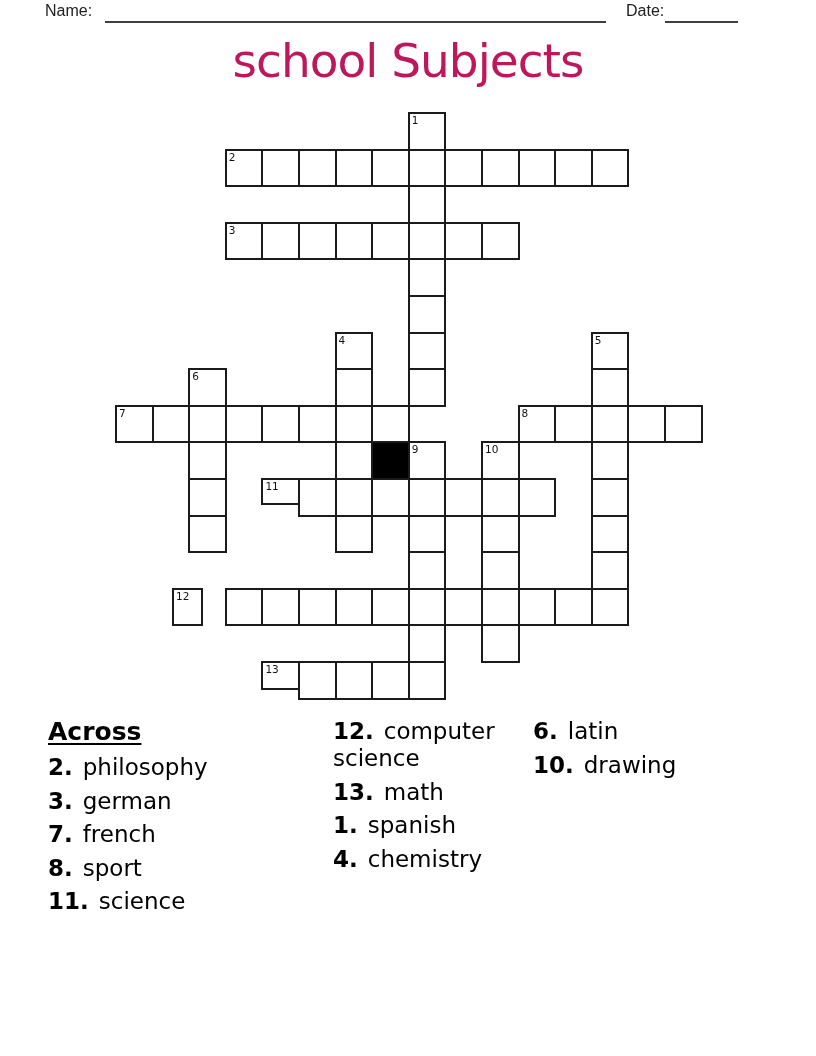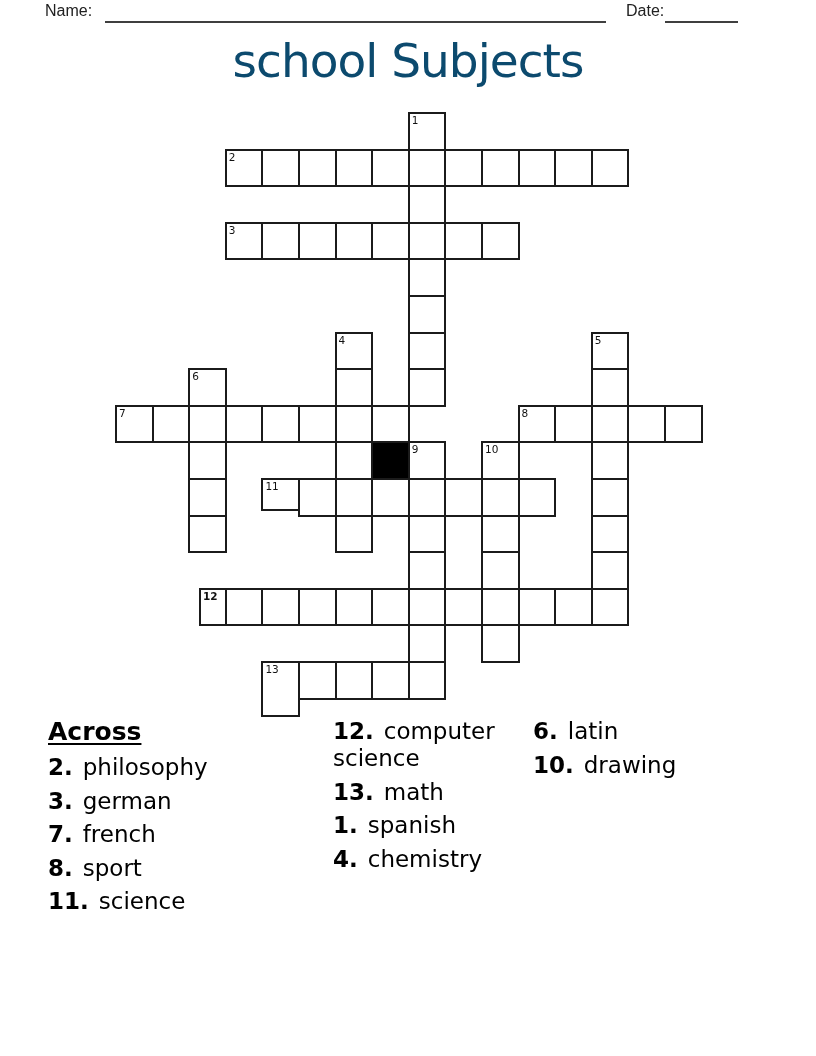--- a/index.html
+++ b/index.html
@@ -27,21 +27,21 @@
     top:1px;
   }
   .name-line{left:105px;width:501px;}
   .date-line{left:665px;width:73px;}
 
   
   .title{
     position:absolute;top:33px;left:0;width:100%;
     text-align:center;
     font-size:47px;letter-spacing:-1px;
-    color:#0c4a6e;
+    color:#be185d;
     font-weight:normal;
   }
 
   
   .grid-layer{position:absolute;left:0;top:0;width:816px;height:700px;}
   .cell{
     position:absolute;
     box-sizing:border-box;
     background:#ffffff;
     border:2px solid #1b1b1b;
@@ -169,39 +169,39 @@
       <div class="cell" style="left: 407.8px; top: 624.4px; width: 38.6px; height: 38.6px; border-color: rgb(27, 27, 27);"></div>
       <div class="cell" style="left: 407.8px; top: 661px; width: 38.6px; height: 38.6px; border-color: rgb(27, 27, 27);"></div>
       <div class="cell" style="left: 481px; top: 441.4px; width: 38.6px; height: 38.6px; border-color: rgb(27, 27, 27);">
         <span class="cell-num">10</span>
       </div>
       <div class="cell" style="left: 481px; top: 478px; width: 38.6px; height: 38.6px; border-color: rgb(27, 27, 27);"></div>
       <div class="cell" style="left: 481px; top: 514.6px; width: 38.6px; height: 38.6px; border-color: rgb(27, 27, 27);"></div>
       <div class="cell" style="left: 481px; top: 551.2px; width: 38.6px; height: 38.6px; border-color: rgb(27, 27, 27);"></div>
       <div class="cell" style="left: 481px; top: 587.8px; width: 38.6px; height: 38.6px; border-color: rgb(27, 27, 27);"></div>
       <div class="cell" style="left: 481px; top: 624.4px; width: 38.6px; height: 38.6px; border-color: rgb(27, 27, 27);"></div>
-      <div class="cell" style="left: 261.4px; top: 478px; width: 38.6px; height: 33px; border-color: rgb(27, 27, 27);">
+      <div class="cell" style="left: 261.4px; top: 478px; width: 38.6px; height: 27px; border-color: rgb(27, 27, 27);">
         <span class="cell-num">11</span>
       </div>
       <div class="cell" style="left: 298px; top: 478px; width: 38.6px; height: 38.6px; border-color: rgb(27, 27, 27);"></div>
       <div class="cell" style="left: 371.2px; top: 478px; width: 38.6px; height: 38.6px; border-color: rgb(27, 27, 27);"></div>
       <div class="cell" style="left: 444.4px; top: 478px; width: 38.6px; height: 38.6px; border-color: rgb(27, 27, 27);"></div>
       <div class="cell" style="left: 517.6px; top: 478px; width: 38.6px; height: 38.6px; border-color: rgb(27, 27, 27);"></div>
-      <div class="cell" style="left: 199px; top: 587.8px; width: 47px; height: 38.6px; border-color: rgb(27, 27, 27); font-weight: bold;">
+      <div class="cell" style="left: 172px; top: 587.8px; width: 31px; height: 38.6px; border-color: rgb(27, 27, 27);">
         <span class="cell-num">12</span>
       </div>
       <div class="cell" style="left: 224.8px; top: 587.8px; width: 38.6px; height: 38.6px; border-color: rgb(27, 27, 27);"></div>
       <div class="cell" style="left: 261.4px; top: 587.8px; width: 38.6px; height: 38.6px; border-color: rgb(27, 27, 27);"></div>
       <div class="cell" style="left: 298px; top: 587.8px; width: 38.6px; height: 38.6px; border-color: rgb(27, 27, 27);"></div>
       <div class="cell" style="left: 334.6px; top: 587.8px; width: 38.6px; height: 38.6px; border-color: rgb(27, 27, 27);"></div>
       <div class="cell" style="left: 371.2px; top: 587.8px; width: 38.6px; height: 38.6px; border-color: rgb(27, 27, 27);"></div>
       <div class="cell" style="left: 444.4px; top: 587.8px; width: 38.6px; height: 38.6px; border-color: rgb(27, 27, 27);"></div>
       <div class="cell" style="left: 517.6px; top: 587.8px; width: 38.6px; height: 38.6px; border-color: rgb(27, 27, 27);"></div>
       <div class="cell" style="left: 554.2px; top: 587.8px; width: 38.6px; height: 38.6px; border-color: rgb(27, 27, 27);"></div>
-      <div class="cell" style="left: 261.4px; top: 661px; width: 38.6px; height: 56px; border-color: rgb(27, 27, 27);">
+      <div class="cell" style="left: 261.4px; top: 661px; width: 38.6px; height: 29px; border-color: rgb(27, 27, 27);">
         <span class="cell-num">13</span>
       </div>
       <div class="cell" style="left: 298px; top: 661px; width: 38.6px; height: 38.6px; border-color: rgb(27, 27, 27);"></div>
       <div class="cell" style="left: 334.6px; top: 661px; width: 38.6px; height: 38.6px; border-color: rgb(27, 27, 27);"></div>
       <div class="cell" style="left: 371.2px; top: 661px; width: 38.6px; height: 38.6px; border-color: rgb(27, 27, 27);"></div>
       <div class="cell black" style="left: 371.2px; top: 441.4px; width: 38.6px; height: 38.6px; border-color: rgb(27, 27, 27);"></div>
     </div>
 
   <div class="clues">
       <div class="clue-col clue-col-0">

